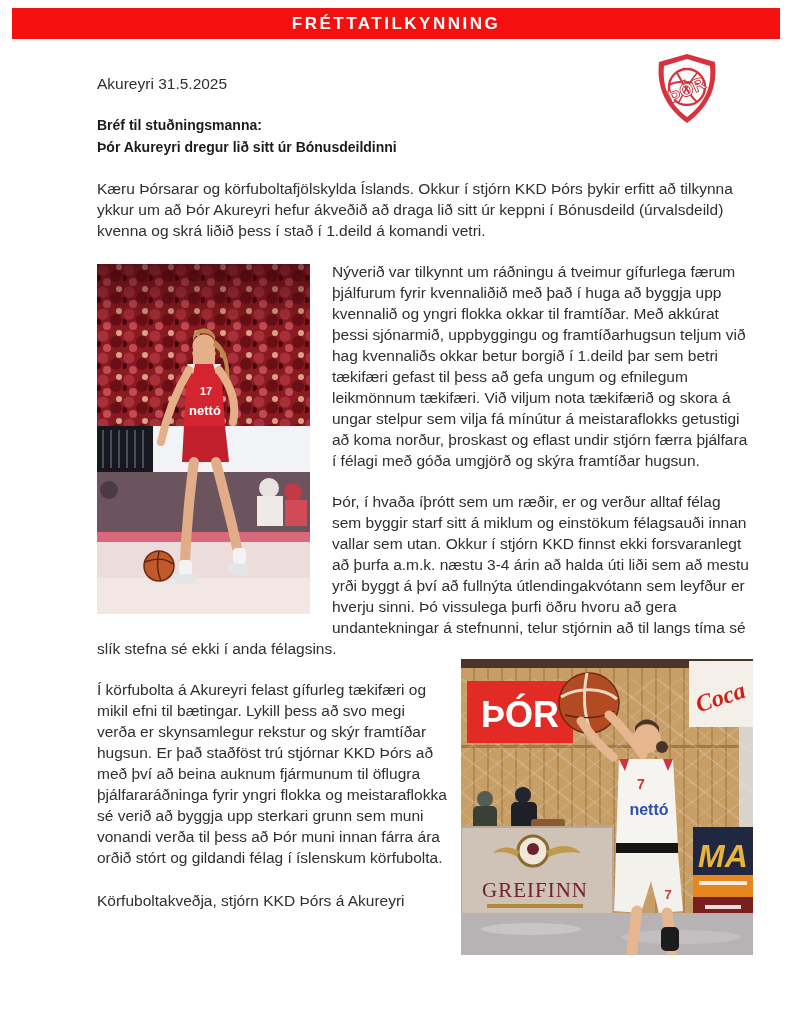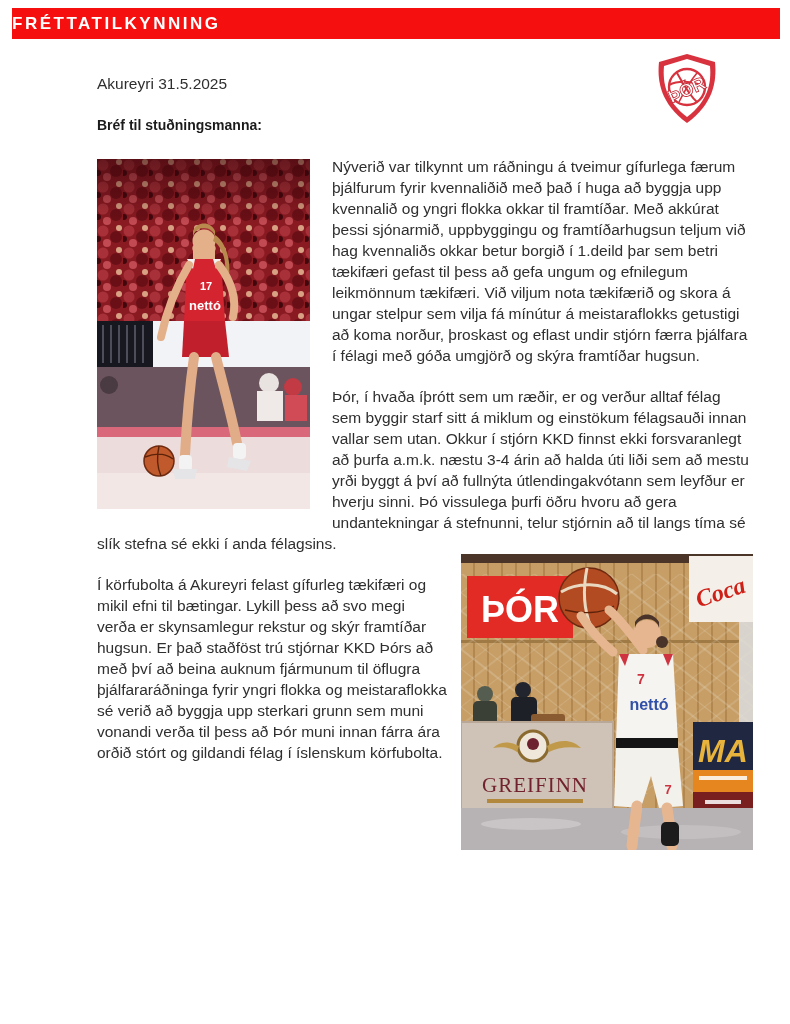--- a/index.html
+++ b/index.html
@@ -3,21 +3,21 @@
 <meta charset="utf-8">
 <style>
   html,body { margin:0; padding:0; background:#fff; }
   .page {
     position:relative; width:790px; height:1024px; background:#ffffff;
     overflow:hidden; font-family:"Liberation Sans", sans-serif; color:#2f2f2f;
   }
   .banner {
     position:absolute; left:12px; top:8px; width:768px; height:31px;
     background:#f50f0f; color:#ffffff; display:flex; align-items:center;
-    justify-content:flex-start; font-weight:bold; font-size:17px; letter-spacing:2.5px;
+    justify-content:center; font-weight:bold; font-size:17px; letter-spacing:2.5px;
   }
   .crest { position:absolute; left:653px; top:52px; width:68px; height:74px; }
   .content {
     position:absolute; left:97px; top:66px; width:656px;
     font-size:15.5px; line-height:21px;
   }
   .date { margin:0; padding-top:7px; }
   .subject { margin:23px 0 12px 0; font-weight:bold; color:#1b1b1b; font-size:14px; line-height:22px; }
   .content p { margin:0 0 20px 0; }
   p.tight { margin:0; }
@@ -48,22 +48,24 @@
       <text transform="rotate(-24 34 38)" x="34" y="44" text-anchor="middle" font-size="18" font-weight="bold" fill="#ffffff" stroke="#c02531" stroke-width="0.8">ÞÓR</text>
     </svg>
   </div>
 
   <div class="content">
 
     <p class="date">Akureyri 31.5.2025</p>
 
     <p class="subject">
       <span>Bréf til stuðningsmanna:</span><br>
+      <span>Þór Akureyri dregur lið sitt úr Bónusdeildinni</span>
     </p>
 
+    <p>Kæru Þórsarar og körfuboltafjölskylda Íslands. Okkur í stjórn KKD Þórs þykir erfitt að tilkynna ykkur um að Þór Akureyri hefur ákveðið að draga lið sitt úr keppni í Bónusdeild (úrvalsdeild) kvenna og skrá liðið þess í stað í 1.deild á komandi vetri.</p>
 
     <div class="photo-left">
       <svg width="213" height="350" viewBox="0 0 213 350">
         <defs>
           <pattern id="crowd" width="26" height="22" patternUnits="userSpaceOnUse">
             <rect width="26" height="22" fill="#8a1a22"></rect>
             <circle cx="6" cy="6" r="5.5" fill="#a83038"></circle>
             <circle cx="19" cy="12" r="6" fill="#6b0f16"></circle>
             <circle cx="10" cy="18" r="4" fill="#c24a52"></circle>
             <circle cx="22" cy="3" r="3" fill="#d9a183"></circle>
@@ -197,15 +199,16 @@
             <path d="M176 252 C 174 268 172 280 171 292" stroke="#e6b691" stroke-width="11" fill="none" stroke-linecap="round"></path>
             <path d="M206 254 C 208 268 210 280 211 292" stroke="#e6b691" stroke-width="11" fill="none" stroke-linecap="round"></path>
             <rect x="200" y="268" width="18" height="24" rx="5" fill="#1c1c1c"></rect>
           </g>
         </svg>
       </span>
     </p>
 
     <p style="margin-top:20px">Í körfubolta á Akureyri felast gífurleg tækifæri og mikil efni til bætingar. Lykill þess að svo megi verða er skynsamlegur rekstur og skýr framtíðar hugsun. Er það staðföst trú stjórnar KKD Þórs að með því að beina auknum fjármunum til öflugra þjálfararáðninga fyrir yngri flokka og meistaraflokka sé verið að byggja upp sterkari grunn sem muni vonandi verða til þess að Þór muni innan fárra ára orðið stórt og gildandi félag í íslenskum körfubolta.</p>
 
+    <p class="closing">Körfuboltakveðja, stjórn KKD Þórs á Akureyri</p>
 
   </div>
 </div>
 
 </body></html>

